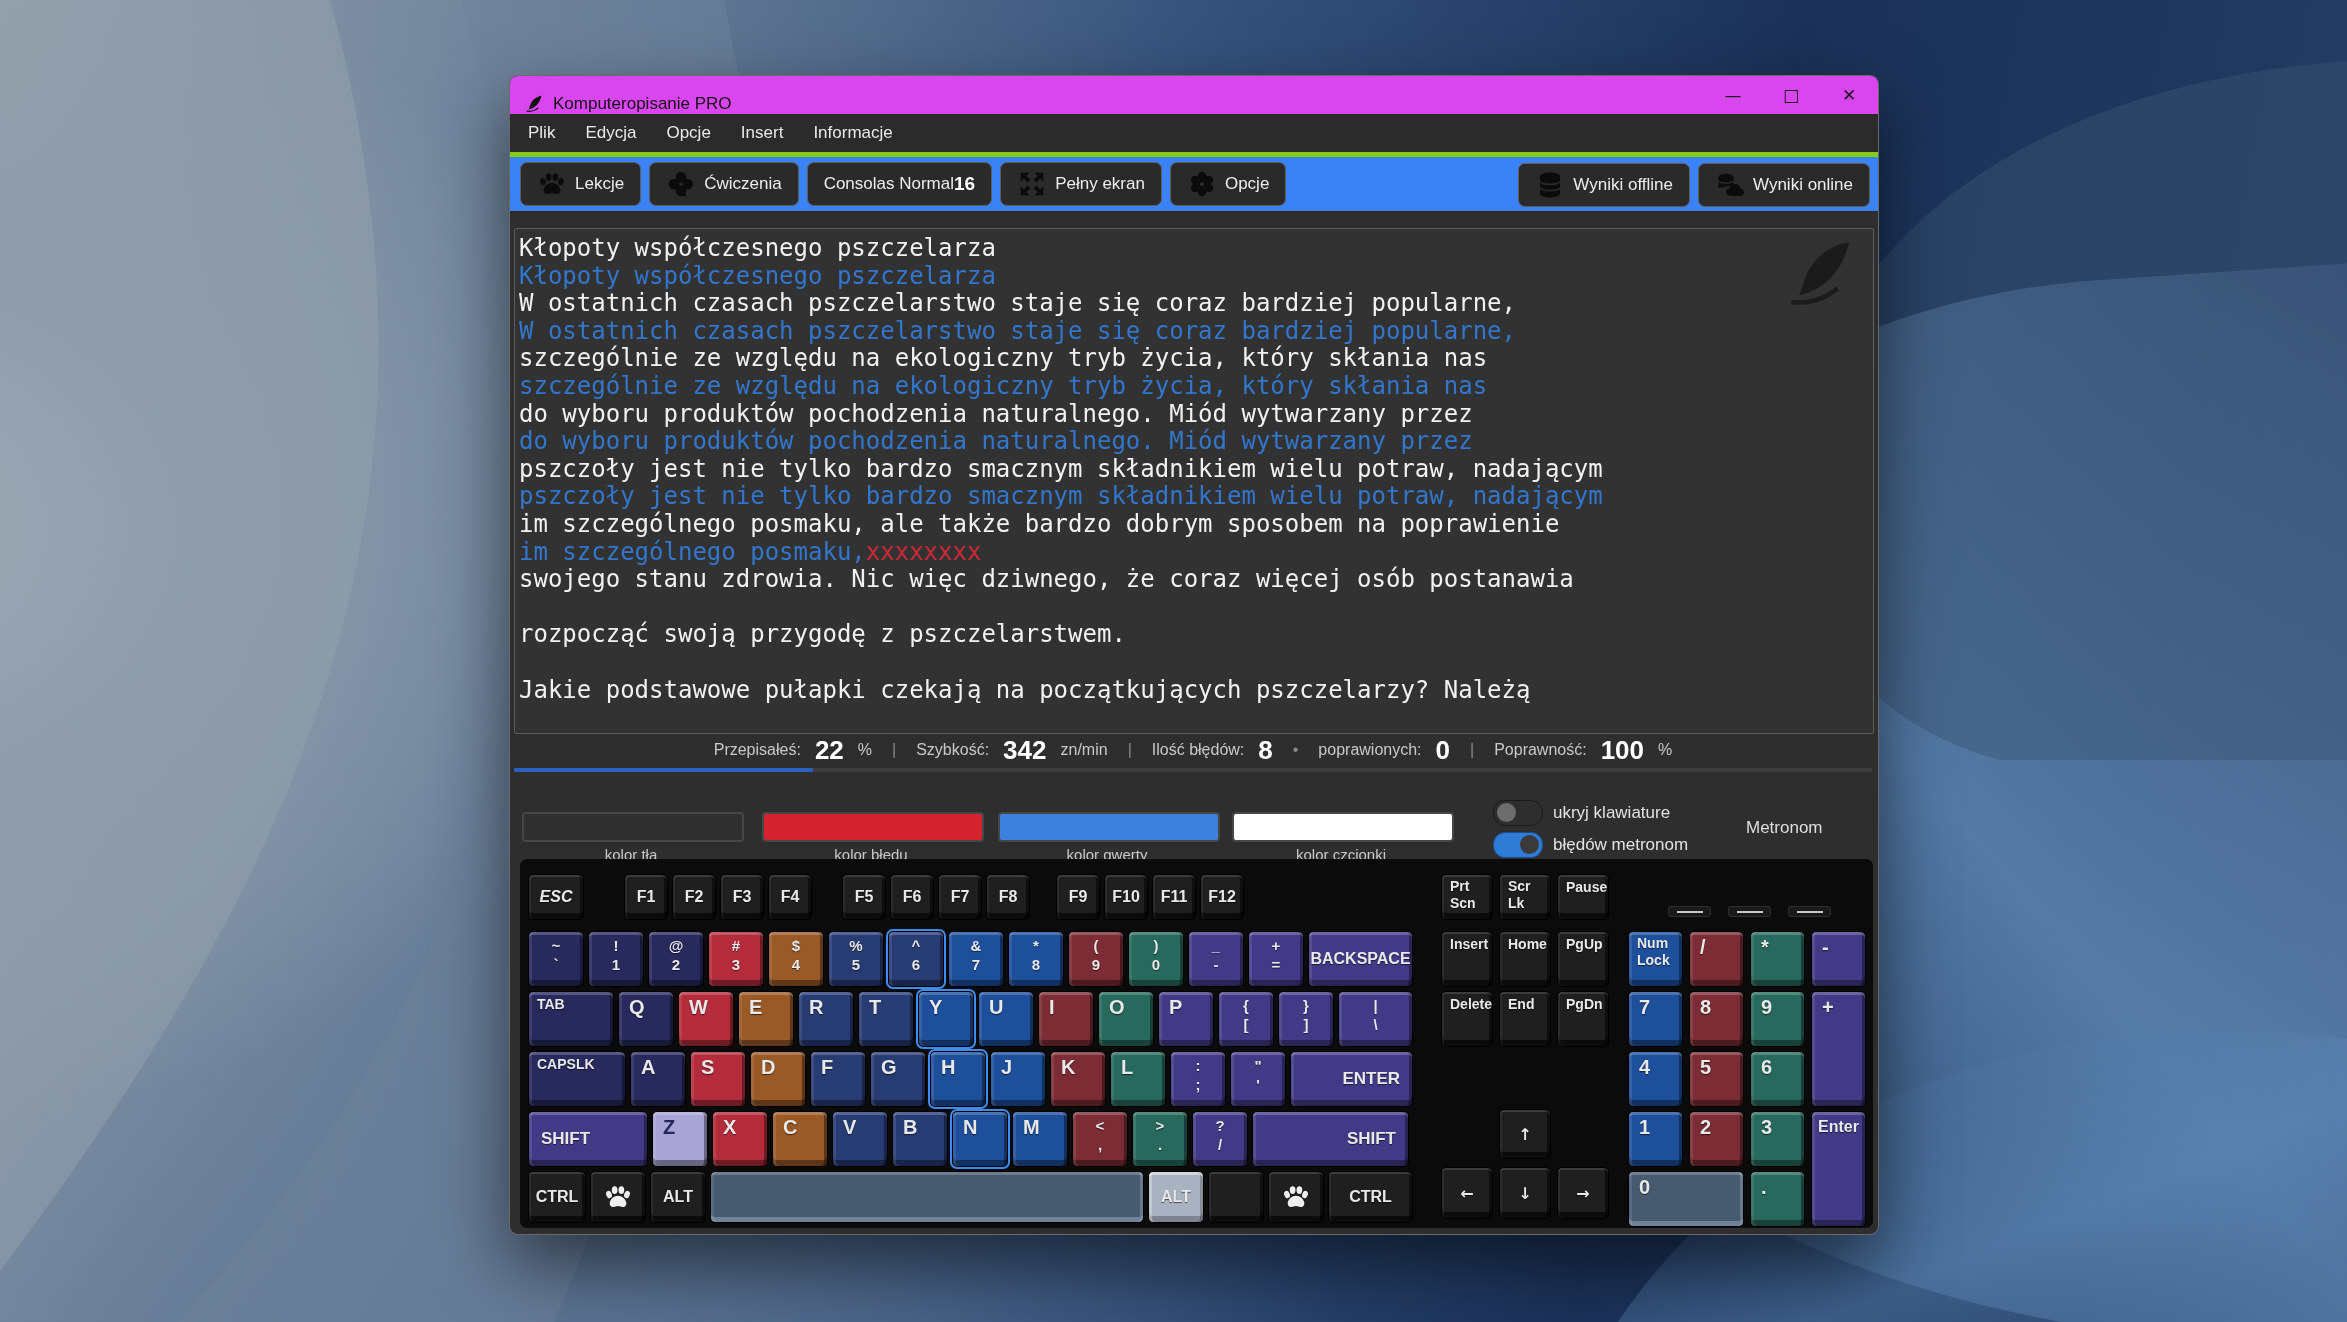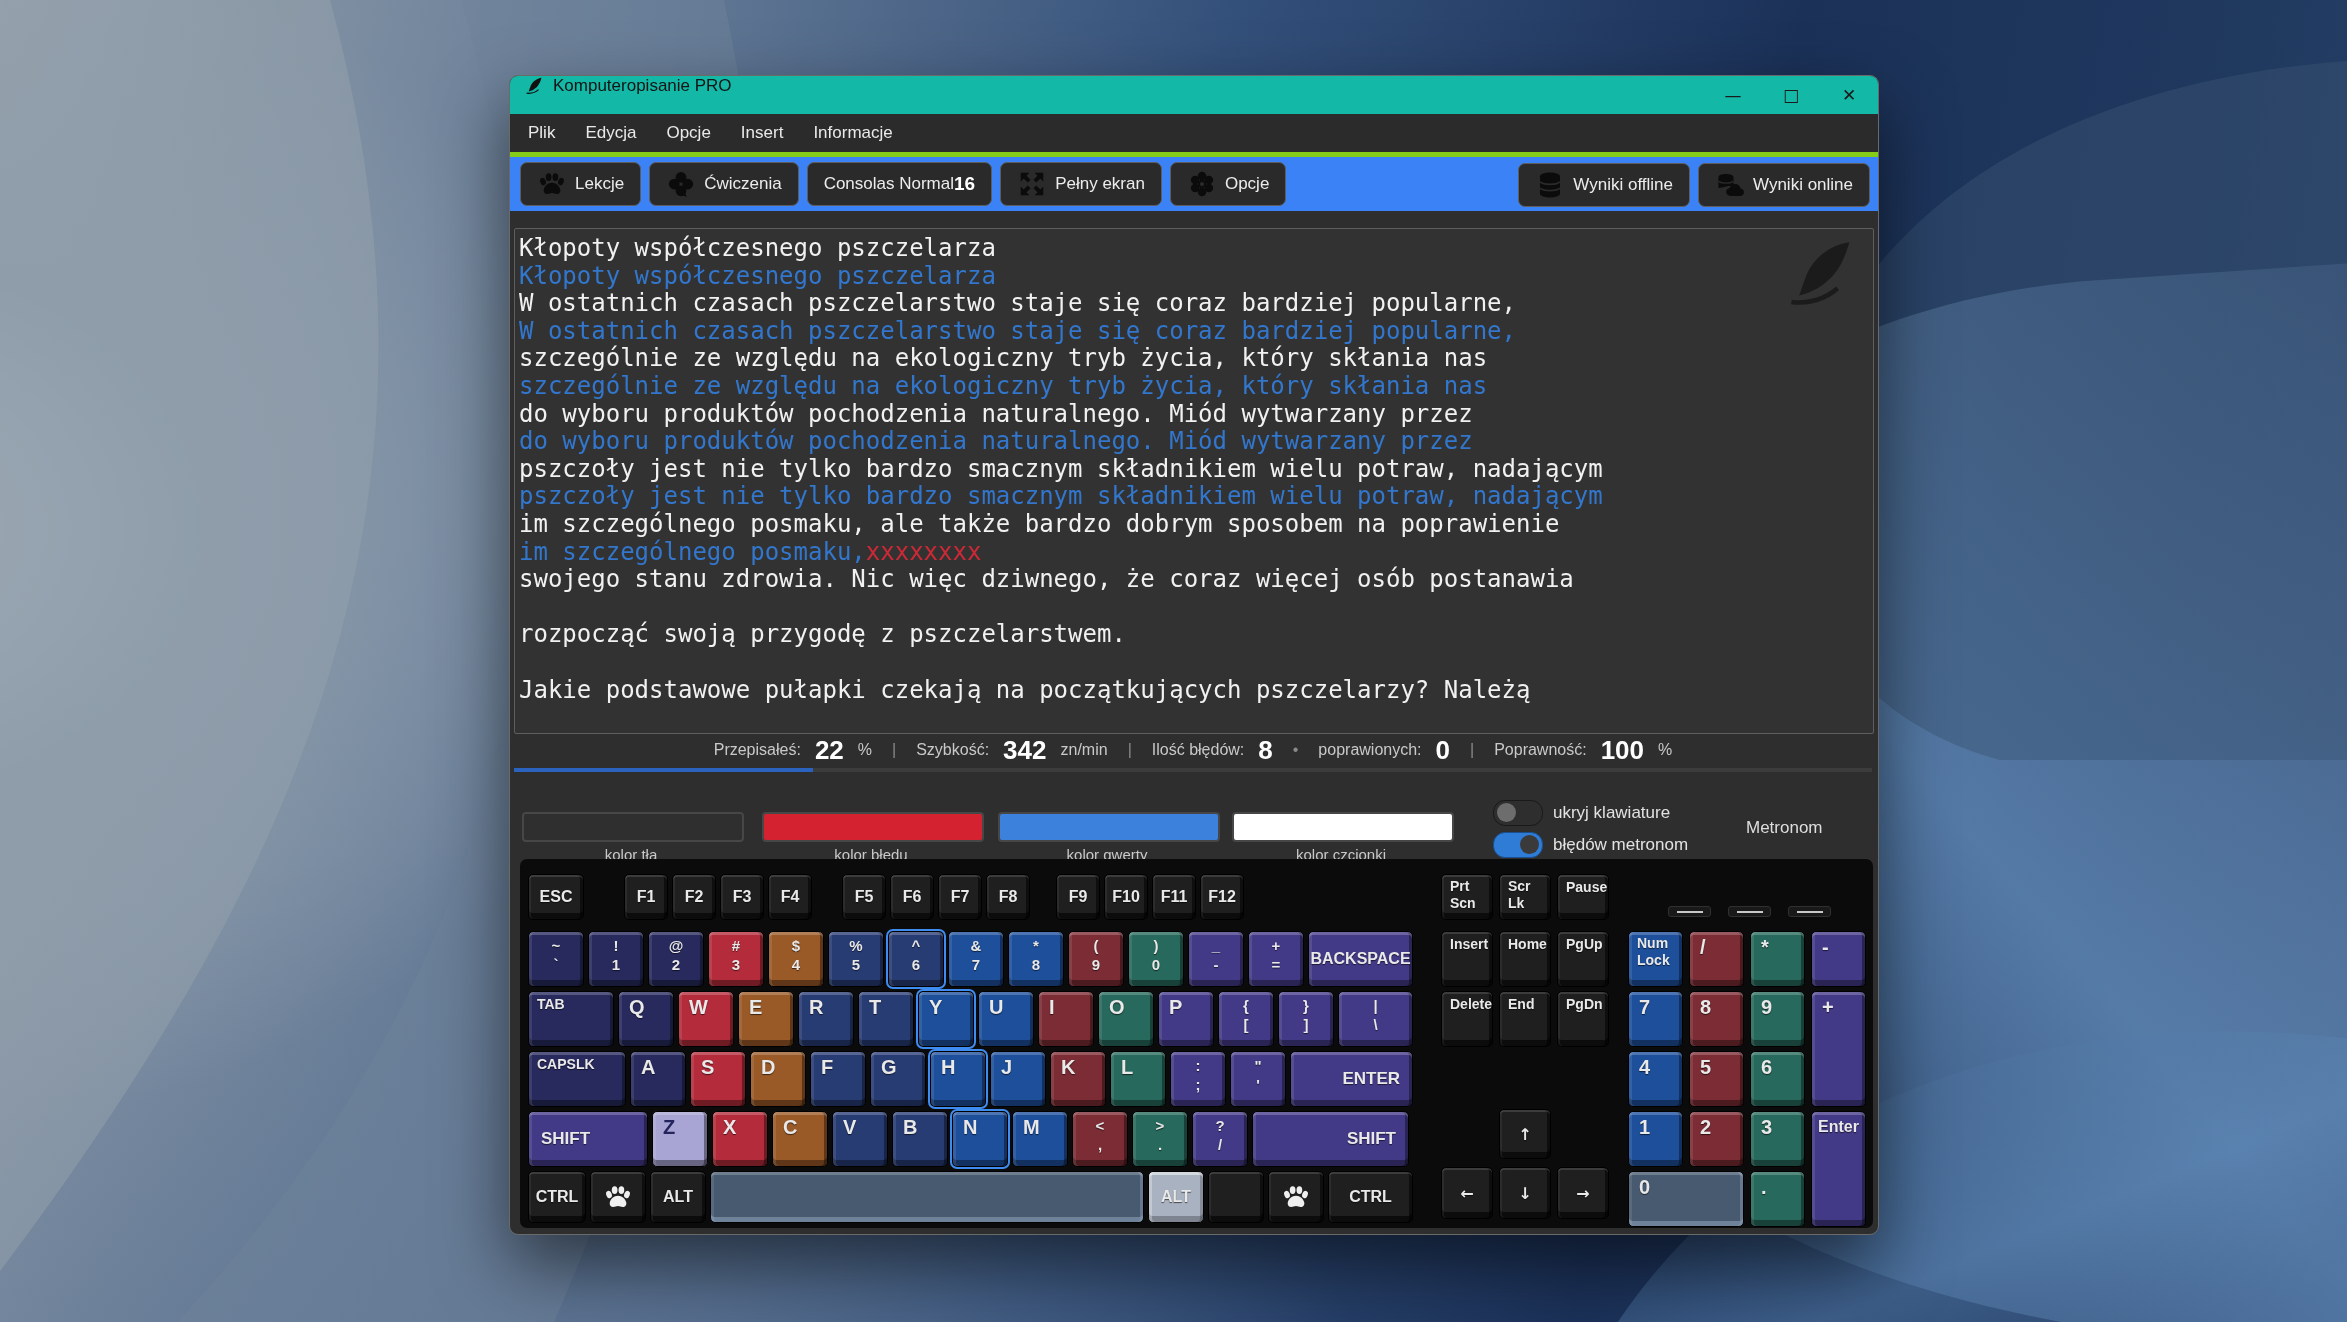--- a/index.html
+++ b/index.html
@@ -9,21 +9,21 @@
     background:
       radial-gradient(1400px 1000px at -8% 40%, #aeb8c2 0%, #8a9aab 28%, rgba(138,154,171,0) 62%),
       radial-gradient(1800px 1300px at 18% 118%, #5d7492 0%, rgba(70,95,130,0) 55%),
       linear-gradient(100deg,#97a2ad 0%,#6b8099 22%,#33507a 48%,#1b3158 70%,#20395f 88%,#2a436b 100%);
   }
   svg.wall{position:absolute;inset:0;}
   
   .win{position:absolute;left:509px;top:75px;width:1368px;height:1158px;
     background:#2e2e2e;border:1px solid #6a6a6a;border-radius:9px;overflow:hidden;
     box-shadow:0 30px 70px rgba(0,0,0,.55);}
-  .titlebar{height:38px;background:#14b8a6;display:flex;align-items:flex-start;padding:0 0 0 14px;}
+  .titlebar{height:38px;background:#d946ef;display:flex;align-items:flex-end;padding:0 0 0 14px;}
   .titlebar .ticon{width:20px;height:20px;margin-right:9px;color:#111;}
   .titlebar .ttext{font-size:17px;color:#141414;}
   .wctrls{margin-left:auto;display:flex;align-items:center;height:100%;}
   .wbtn{width:58px;height:100%;display:flex;align-items:center;justify-content:center;
     font-size:17px;color:#1a1a1a;font-family:"DejaVu Sans",sans-serif;}
   
   .menubar{height:38px;background:#2b2b2b;display:flex;align-items:center;gap:30px;
     padding-left:18px;border-bottom:5px solid #84cc16;}
   .menubar span{font-size:17px;color:#e9e9e9;}
   
@@ -301,21 +301,21 @@
           <div class="knob"></div>
         </div>
         <span class="toglabel">błędów metronom</span>
       </div>
     </div>
   <div class="metro">Metronom</div>
 
   <div class="kbpanel">
     <div class="kmain">
       <div class="krow func">
-          <div class="key c-dark al-c" style="width: 56px;">
+          <div class="key c-dark al-c" style="width: 56px; font-style: italic;">
             <span class="klabel">ESC</span>
           </div>
           <div class="ksp" style="width: 32px;"></div>
           <div class="key c-dark al-c" style="width: 44px;">
             <span class="klabel">F1</span>
           </div>
           <div class="key c-dark al-c" style="width: 44px;">
             <span class="klabel">F2</span>
           </div>
           <div class="key c-dark al-c" style="width: 44px;">

